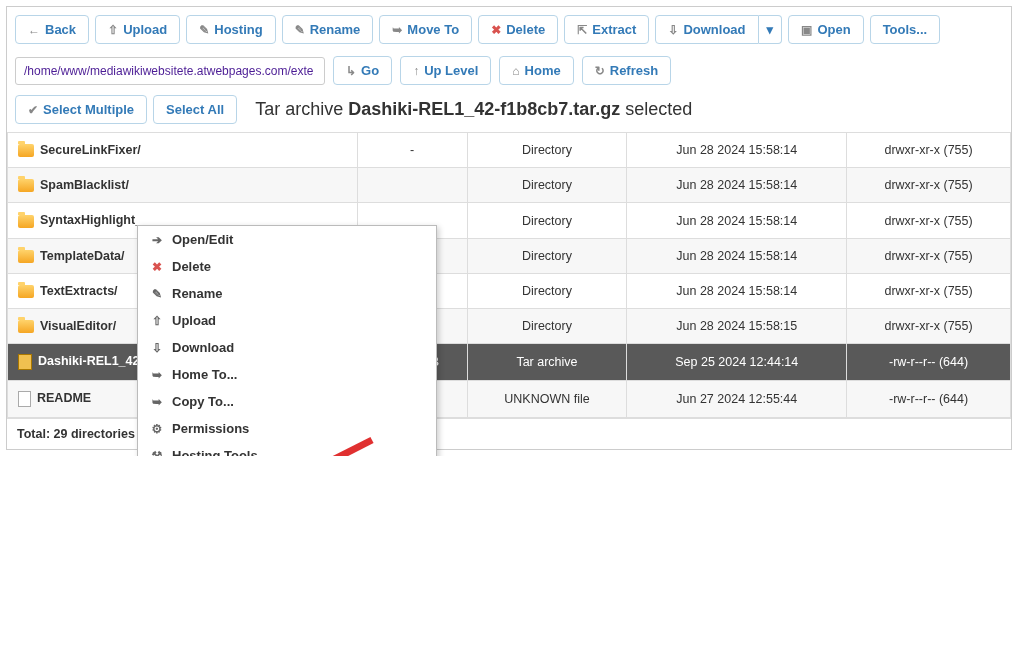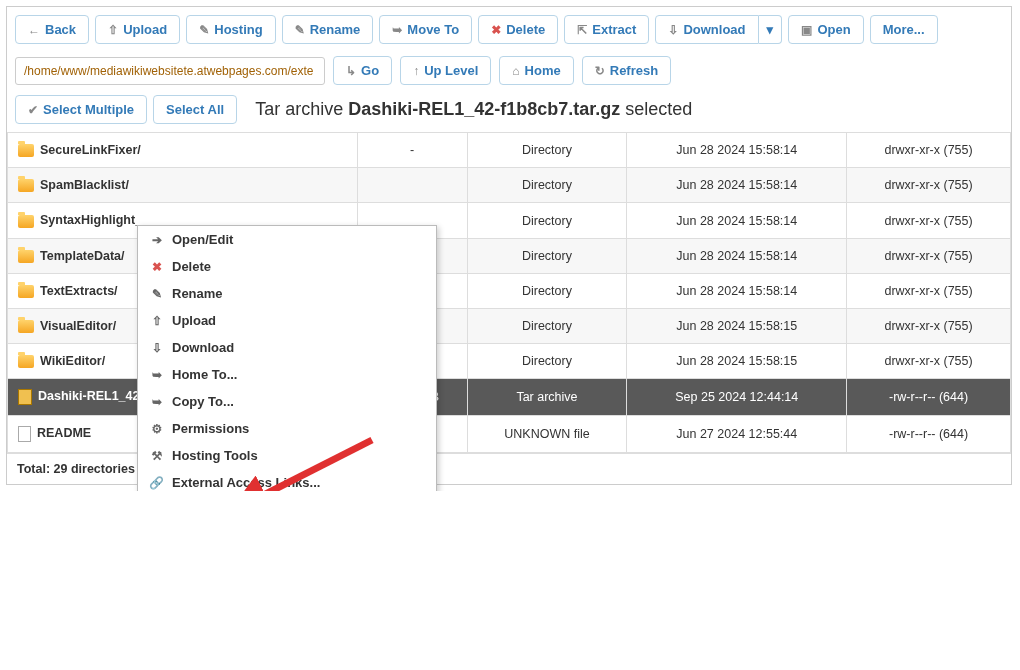--- a/index.html
+++ b/index.html
@@ -38,21 +38,21 @@
 }
 .btn-group { display: inline-flex; }
 .btn-group .btn:first-child { border-top-right-radius: 0; border-bottom-right-radius: 0; }
 .btn-group .btn:last-child { border-top-left-radius: 0; border-bottom-left-radius: 0; border-left: none; padding: 6px 8px; }
 .path-input {
   width: 310px;
   padding: 6px 8px;
   border: 1px solid #ccc;
   border-radius: 3px;
   font-size: 12px;
-  color: #a16207;
+  color: #4c1d95;
 }
 .toolbar2 {
   padding: 4px 8px 10px 8px;
   display: flex;
   gap: 8px;
   align-items: center;
 }
 .toolbar3 {
   padding: 0 8px 8px 8px;
   display: flex;
@@ -202,21 +202,21 @@
         </button>
       <button class="btn">
           <span>▾</span>
         </button>
     </span>
     <button class="btn">
         <span class="icon-gray">▣</span>
         <span>Open</span>
       </button>
     <button class="btn">
-        <span>More...</span>
+        <span>Tools...</span>
       </button>
   </div>
 
   <div class="toolbar2">
     <input class="path-input" value="/home/www/mediawikiwebsitete.atwebpages.com/exte" style="">
     <button class="btn">
         <span class="icon-gray">↳</span>
         <span>Go</span>
       </button>
     <button class="btn">
@@ -291,27 +291,20 @@
             <td>Jun 28 2024 15:58:14</td>
             <td>drwxr-xr-x (755)</td>
           </tr>
           <tr>
             <td class="name-cell"><span class="folder-icon"></span><span>VisualEditor/</span></td>
             <td></td>
             <td>Directory</td>
             <td>Jun 28 2024 15:58:15</td>
             <td>drwxr-xr-x (755)</td>
           </tr>
-          <tr>
-            <td class="name-cell"><span class="folder-icon"></span><span>WikiEditor/</span></td>
-            <td></td>
-            <td>Directory</td>
-            <td>Jun 28 2024 15:58:15</td>
-            <td>drwxr-xr-x (755)</td>
-          </tr>
           <tr class="selected">
             <td class="name-cell"><span class="archive-icon"></span><span>Dashiki-REL1_42-f1b8cb7.tar.gz</span></td>
             <td>75.86 KiB</td>
             <td>Tar archive</td>
             <td>Sep 25 2024 12:44:14</td>
             <td>-rw-r--r-- (644)</td>
           </tr>
           <tr>
             <td class="name-cell"><span class="file-icon"></span><span>README</span></td>
             <td>1.02 KiB</td>

